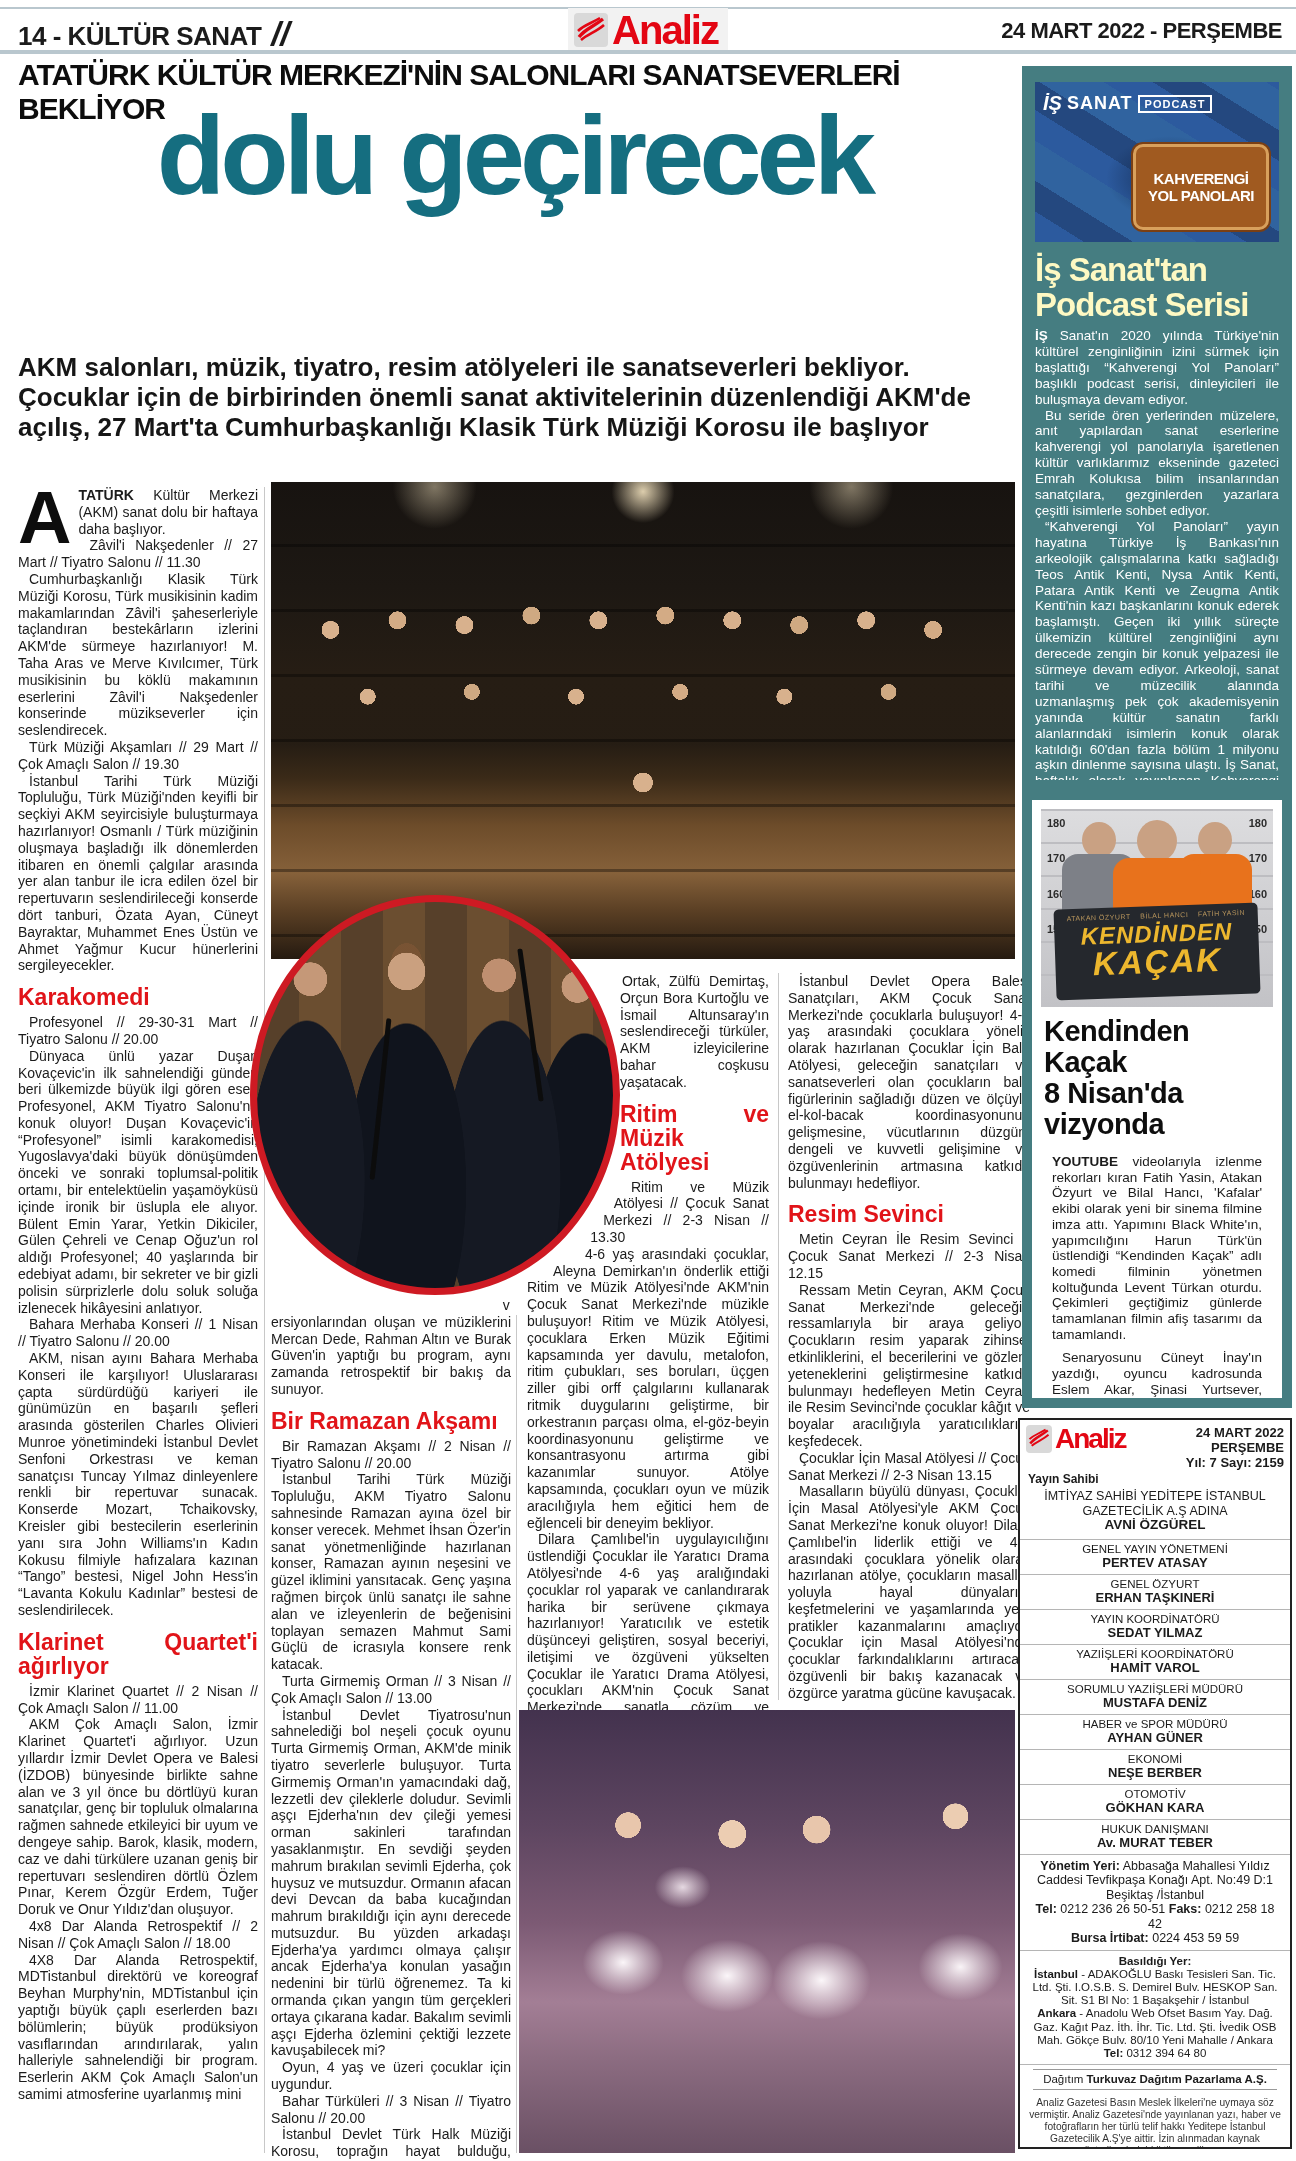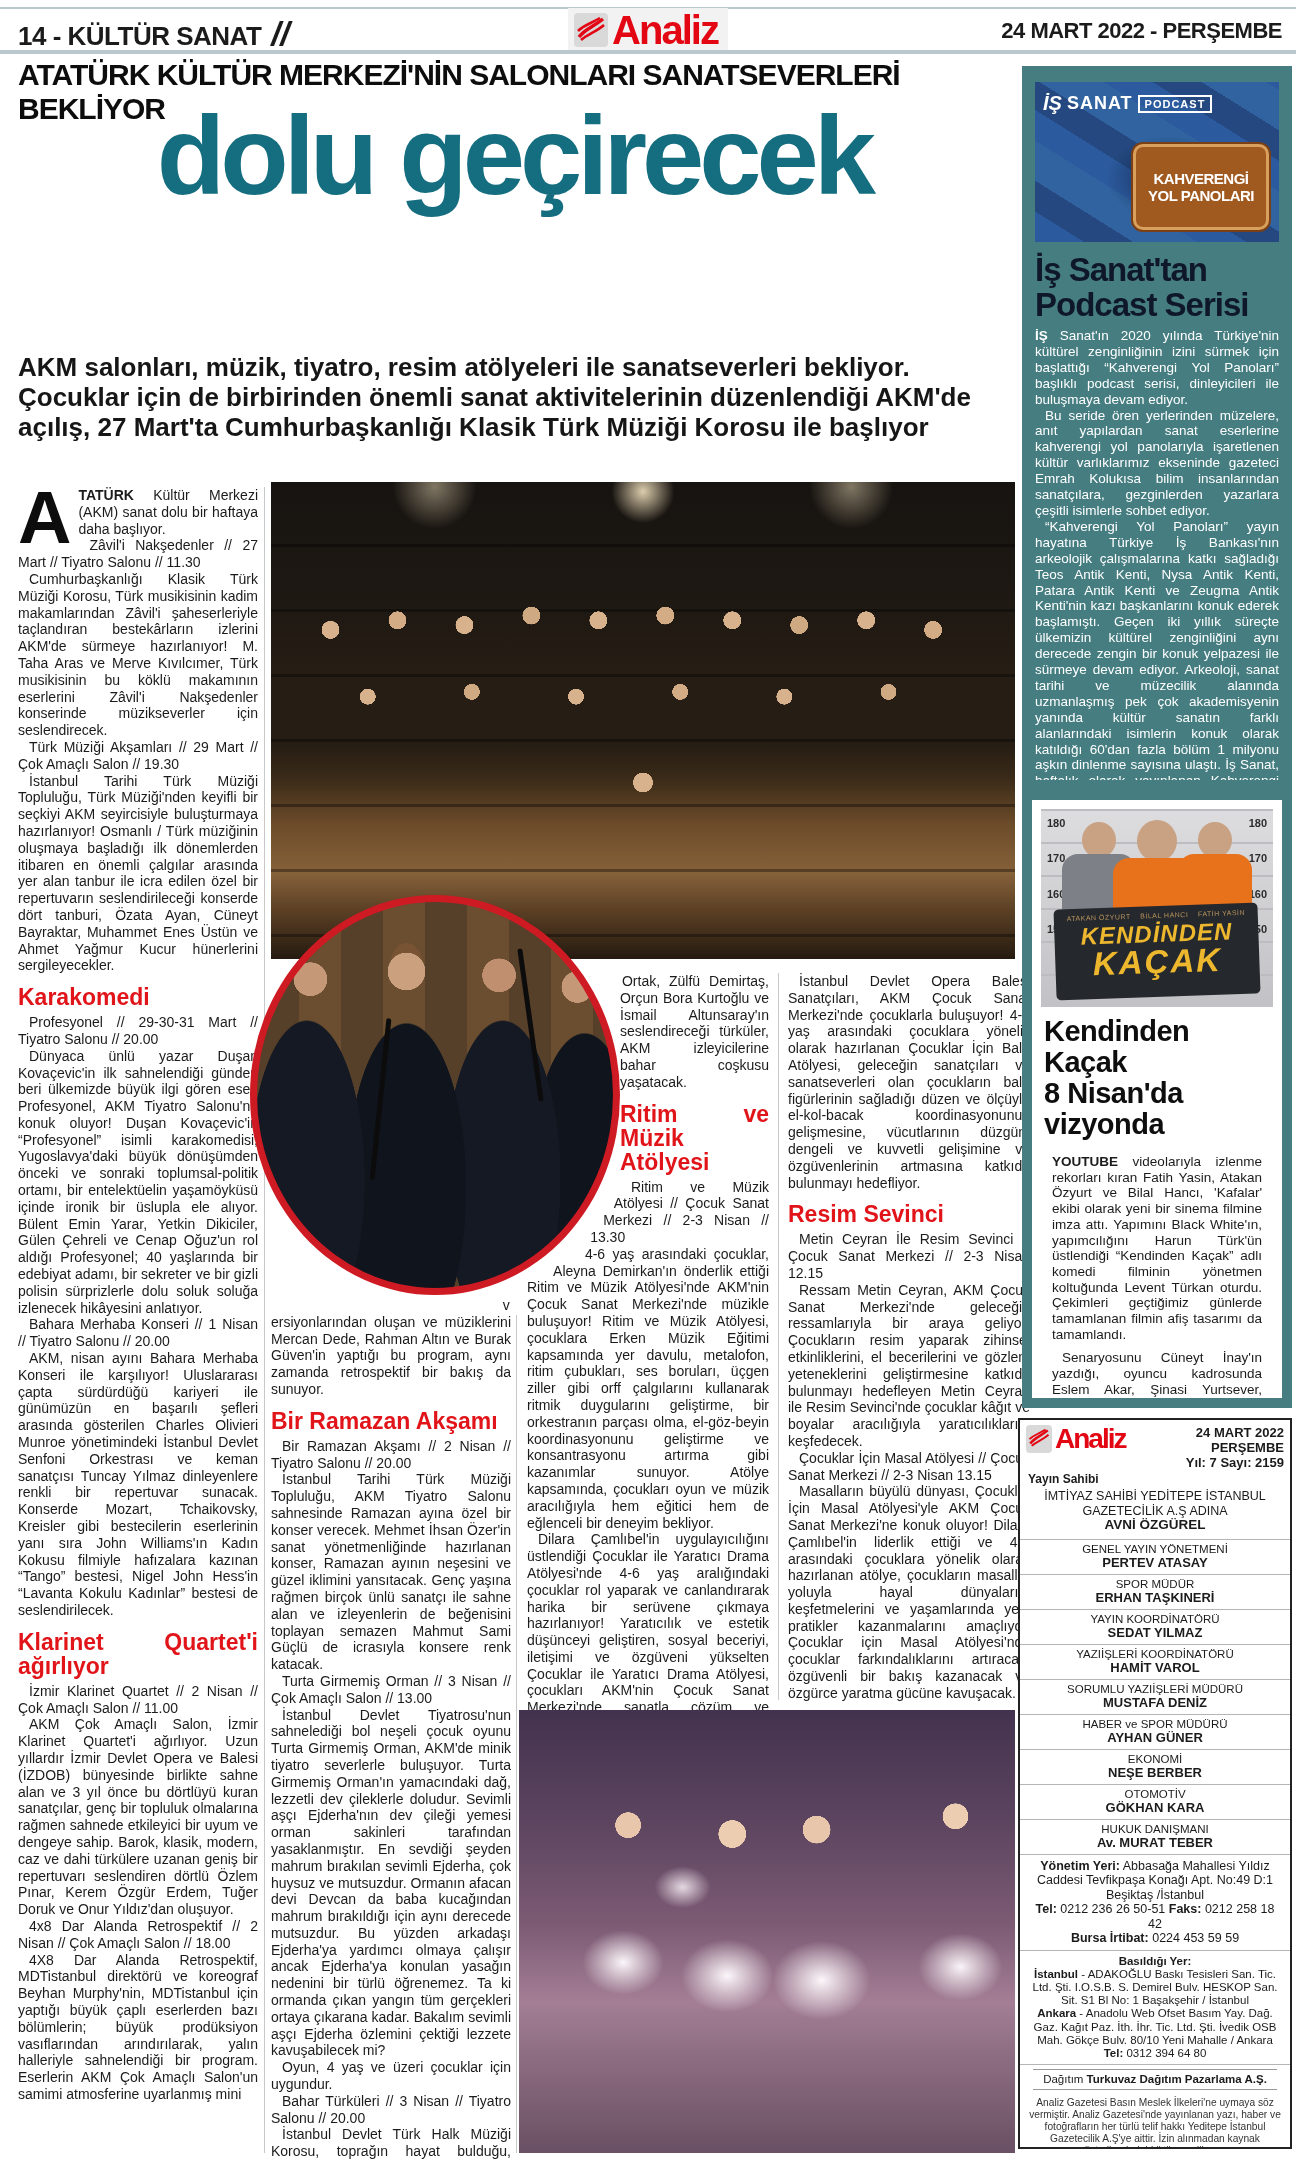--- a/index.html
+++ b/index.html
@@ -104,21 +104,21 @@
       repeating-linear-gradient(32deg,#2c5a9e 0 26px,#24487f 26px 52px,#30639f 52px 86px),
       linear-gradient(#3a6db3,#1f3e6f);}
   .pod-logos{position:absolute;left:8px;top:10px;display:flex;align-items:center;gap:5px;}
   .is-logo{color:#fff;font-weight:bold;font-size:20px;font-style:italic;}
   .sanat-logo{color:#fff;font-weight:bold;font-size:18px;letter-spacing:1px;}
   .badge{border:2px solid #fff;color:#fff;font-weight:bold;font-size:11px;padding:1px 5px;letter-spacing:1px;}
   .brown-panel{position:absolute;right:10px;top:62px;width:130px;height:80px;background:#a05a20;
     border:3px solid #d8a05c;border-radius:10px;box-shadow:0 0 0 2px #7a3f14;
     display:flex;flex-direction:column;align-items:center;justify-content:center;color:#fff;
     font-weight:bold;font-size:15px;line-height:17px;text-align:center;letter-spacing:-.5px;}
-  .pod-title{margin:2px 13px 6px;color:#0f172a;font-weight:bold;font-size:33px;line-height:35px;letter-spacing:-1px;}
+  .pod-title{margin:2px 13px 6px;color:#fef9c3;font-weight:bold;font-size:33px;line-height:35px;letter-spacing:-1px;}
   .pod-body{margin:0 13px;color:#fff;font-size:13.5px;line-height:15.9px;text-align:justify;height:452px;overflow:hidden;}
   .pod-body p{margin:0;}
   .pod-body p + p{text-indent:10px;}
   .white-box{position:absolute;left:10px;right:10px;top:734px;bottom:10px;background:#fff;overflow:hidden;}
   .poster{position:relative;margin:9px;height:198px;overflow:hidden;
     background:
       repeating-linear-gradient(180deg,#bdbdc1 0 2px,rgba(0,0,0,0) 2px 33px),
       linear-gradient(#dddddf,#c2c2c6); padding-left: 16px;}
   .hcol{position:absolute;top:8px;height:118px;display:flex;flex-direction:column;justify-content:space-between;
         font-size:11px;font-weight:bold;color:#2c2c2c;}
@@ -332,21 +332,21 @@
     <div class="owner">
       <span>İMTİYAZ SAHİBİ YEDİTEPE İSTANBUL GAZETECİLİK A.Ş ADINA</span>
       <b>AVNİ ÖZGÜREL</b>
     </div>
     <div>
         <div class="staffrow">
           <div class="role">GENEL YAYIN YÖNETMENİ</div>
           <div class="sname">PERTEV ATASAY</div>
         </div>
         <div class="staffrow">
-          <div class="role">SPOR MÜDÜR</div>
+          <div class="role">GENEL ÖZYURT</div>
           <div class="sname">ERHAN TAŞKINERİ</div>
         </div>
         <div class="staffrow">
           <div class="role">YAYIN KOORDİNATÖRÜ</div>
           <div class="sname">SEDAT YILMAZ</div>
         </div>
         <div class="staffrow">
           <div class="role">YAZIİŞLERİ KOORDİNATÖRÜ</div>
           <div class="sname">HAMİT VAROL</div>
         </div>

